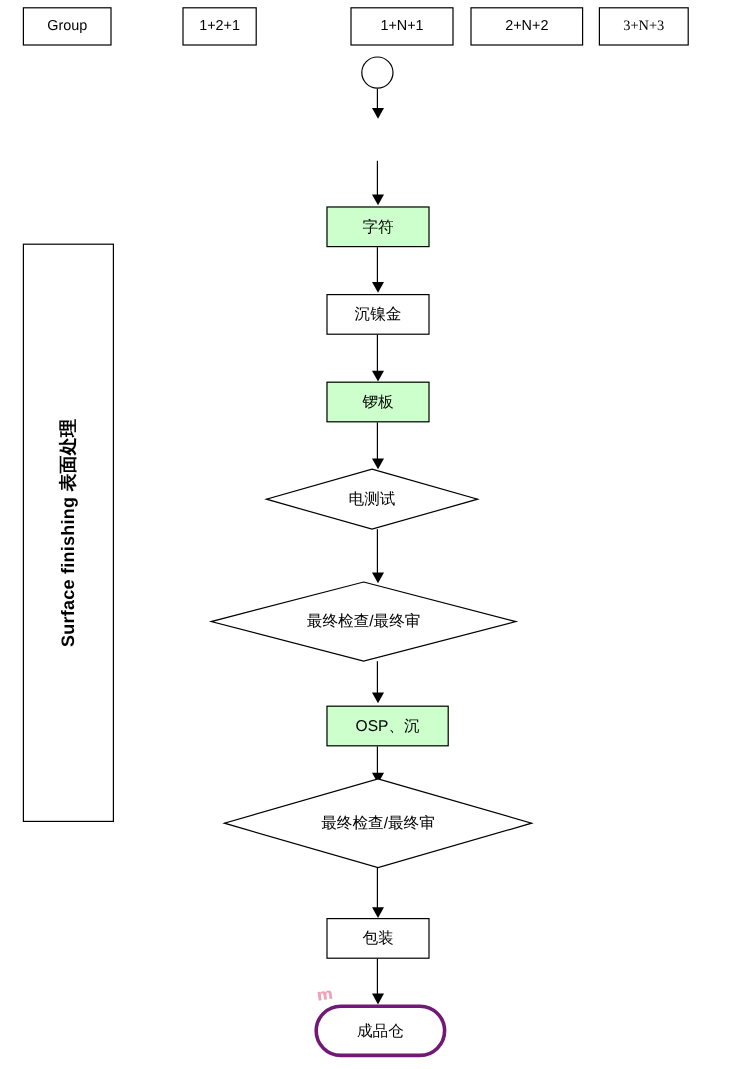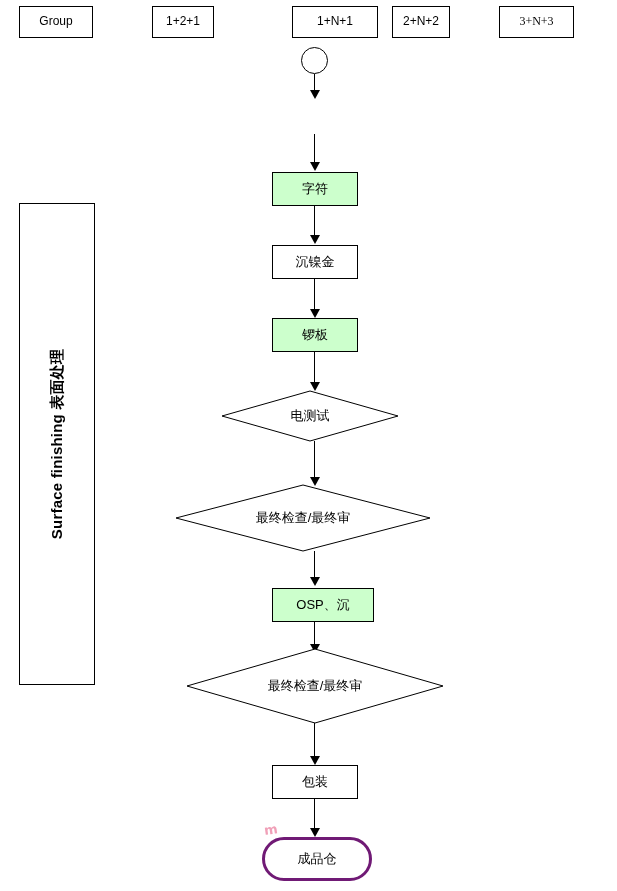--- a/index.html
+++ b/index.html
@@ -127,21 +127,21 @@
 
   <div class="node hdr" style="left:19px; top:6px; width:74px;">
     <span>Group</span>
   </div>
   <div class="node hdr" style="left:152px; top:6px; width:62px;">
     <span>1+2+1</span>
   </div>
   <div class="node hdr" style="left:272px; top:6px; width:86px;margin-left:20px;">
     <span>1+N+1</span>
   </div>
-  <div class="node hdr" style="left:392px; top:6px; width:58px;">
+  <div class="node hdr" style="left:392px; top:6px; width:94px;">
     <span>2+N+2</span>
   </div>
   <div class="node hdr" style="left:499px; top:6px; width:75px;font-family:Liberation Serif, serif;">
     <span>3+N+3</span>
   </div>
 
   <div class="lane" style="position:absolute; left:19px; top:203px; width:74px; height:480px;">
     <span class="lane-label">Surface finishing 表面处理</span>
   </div>
 

